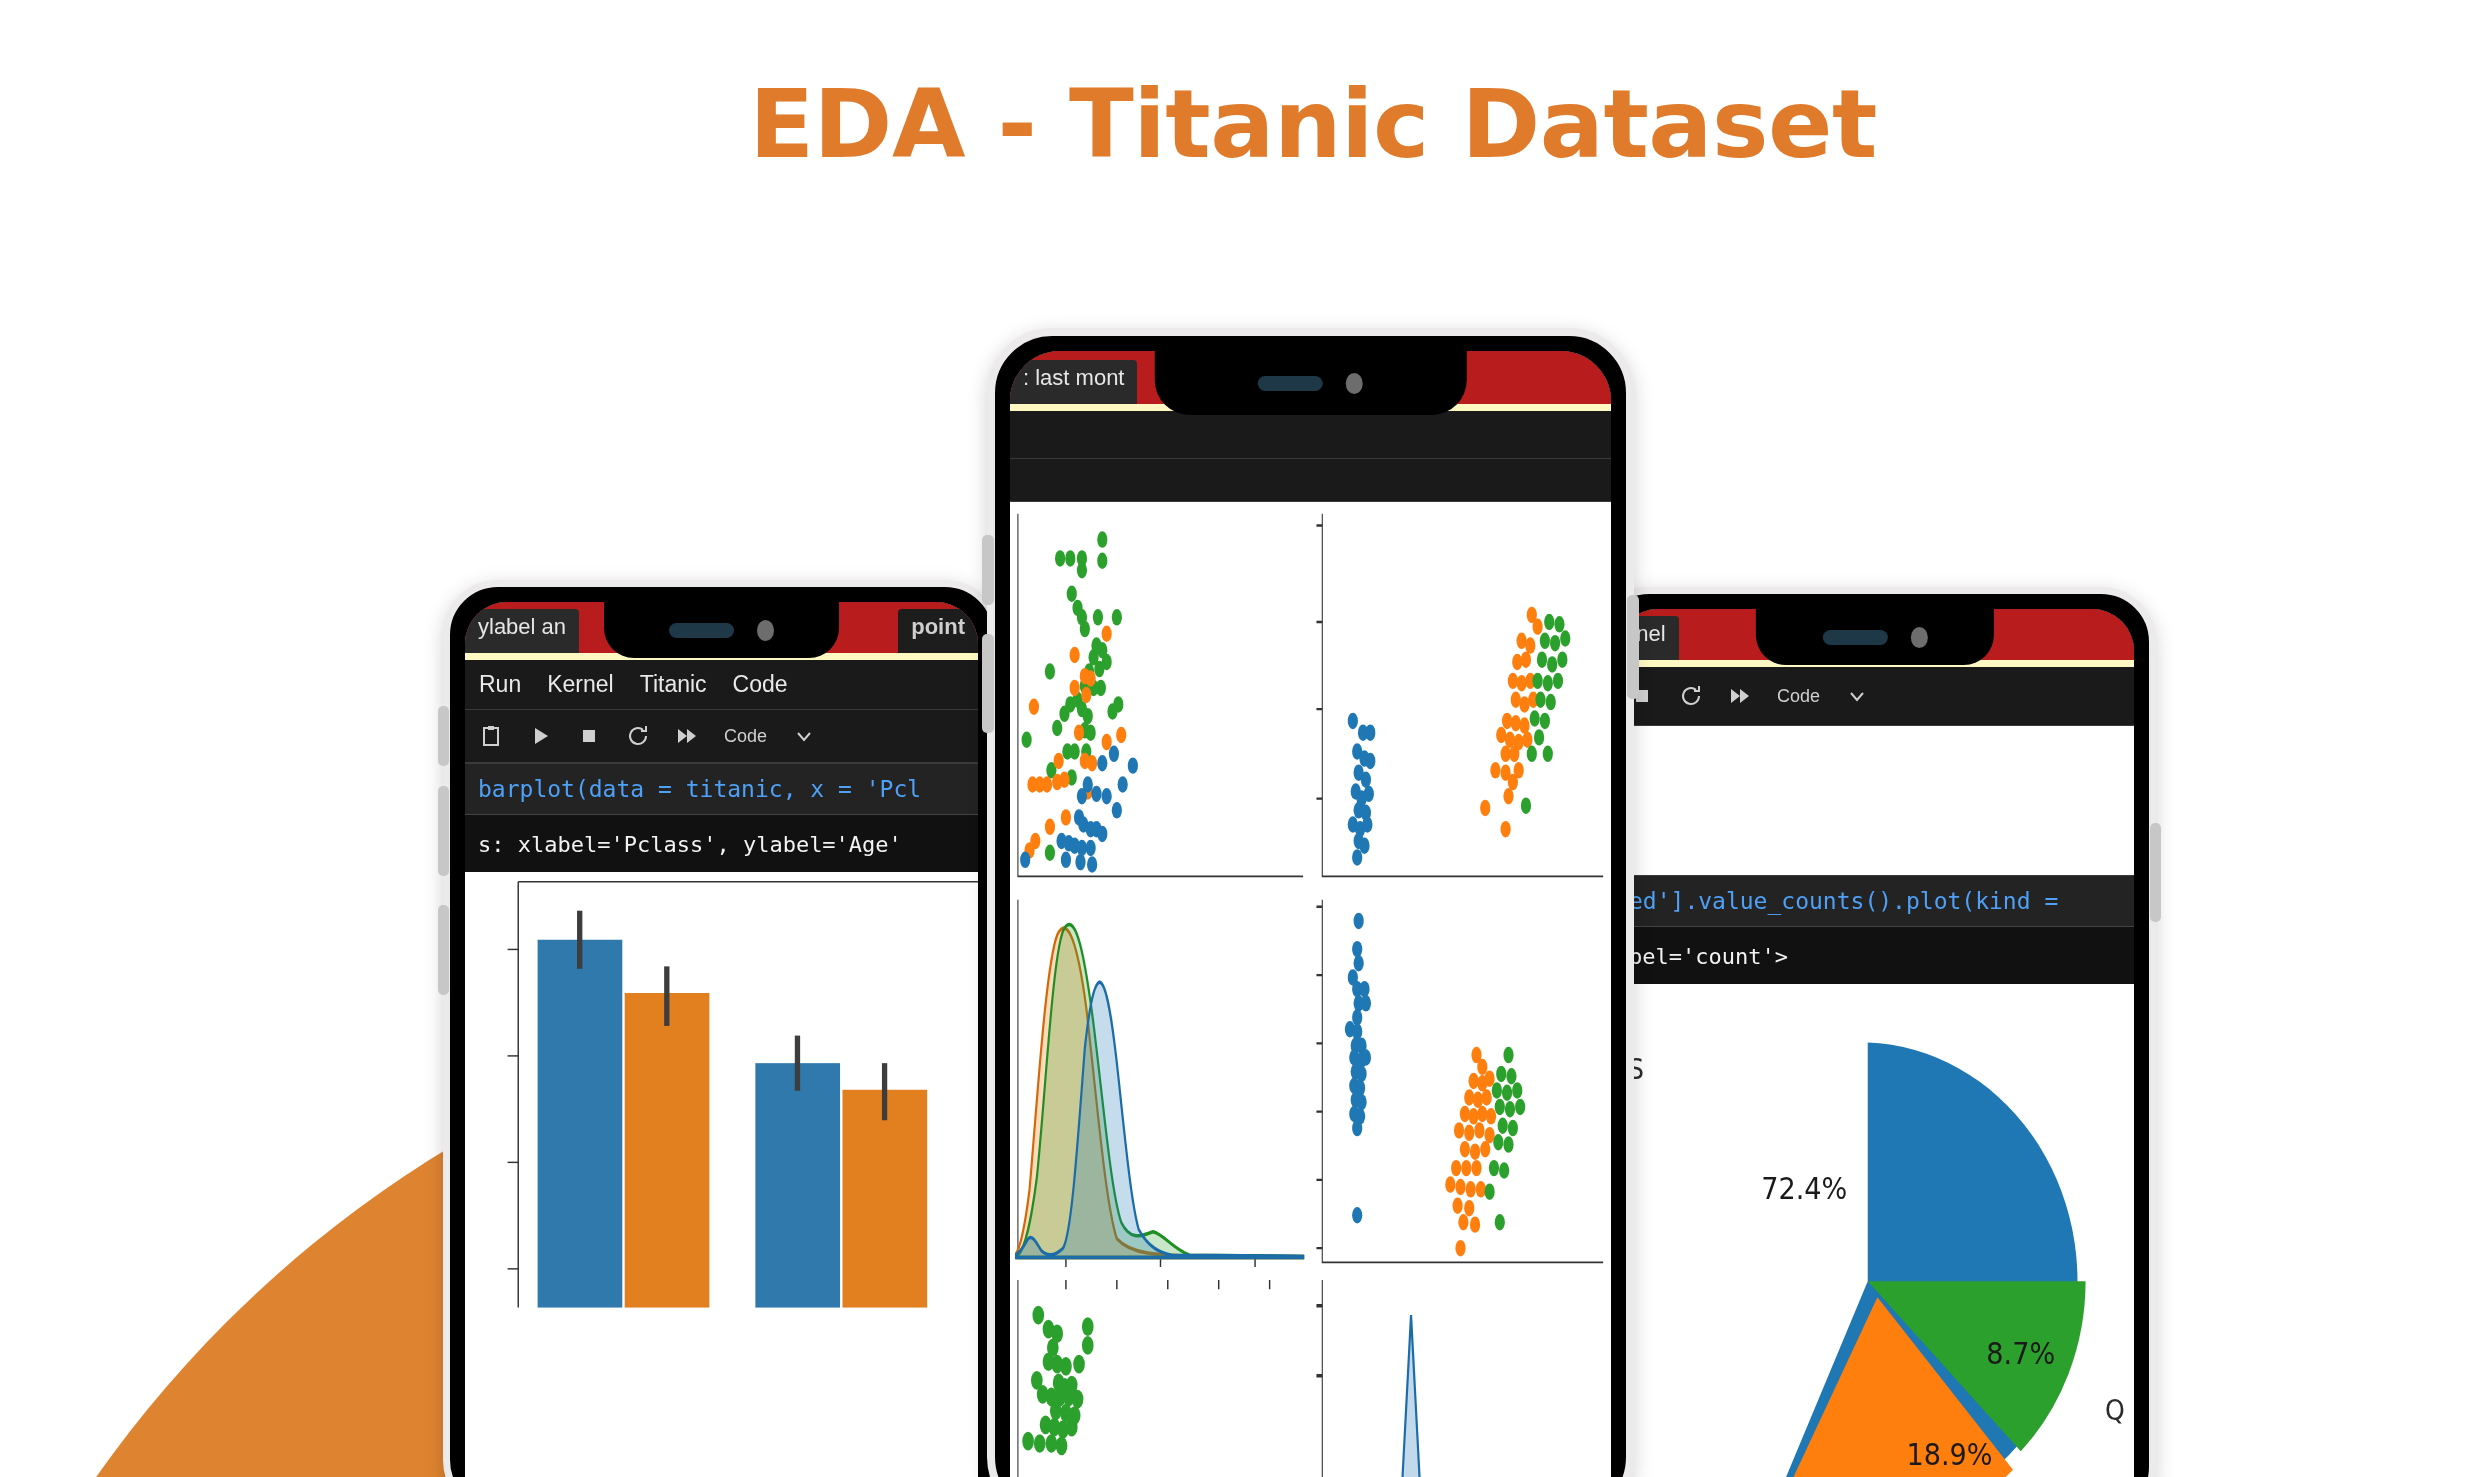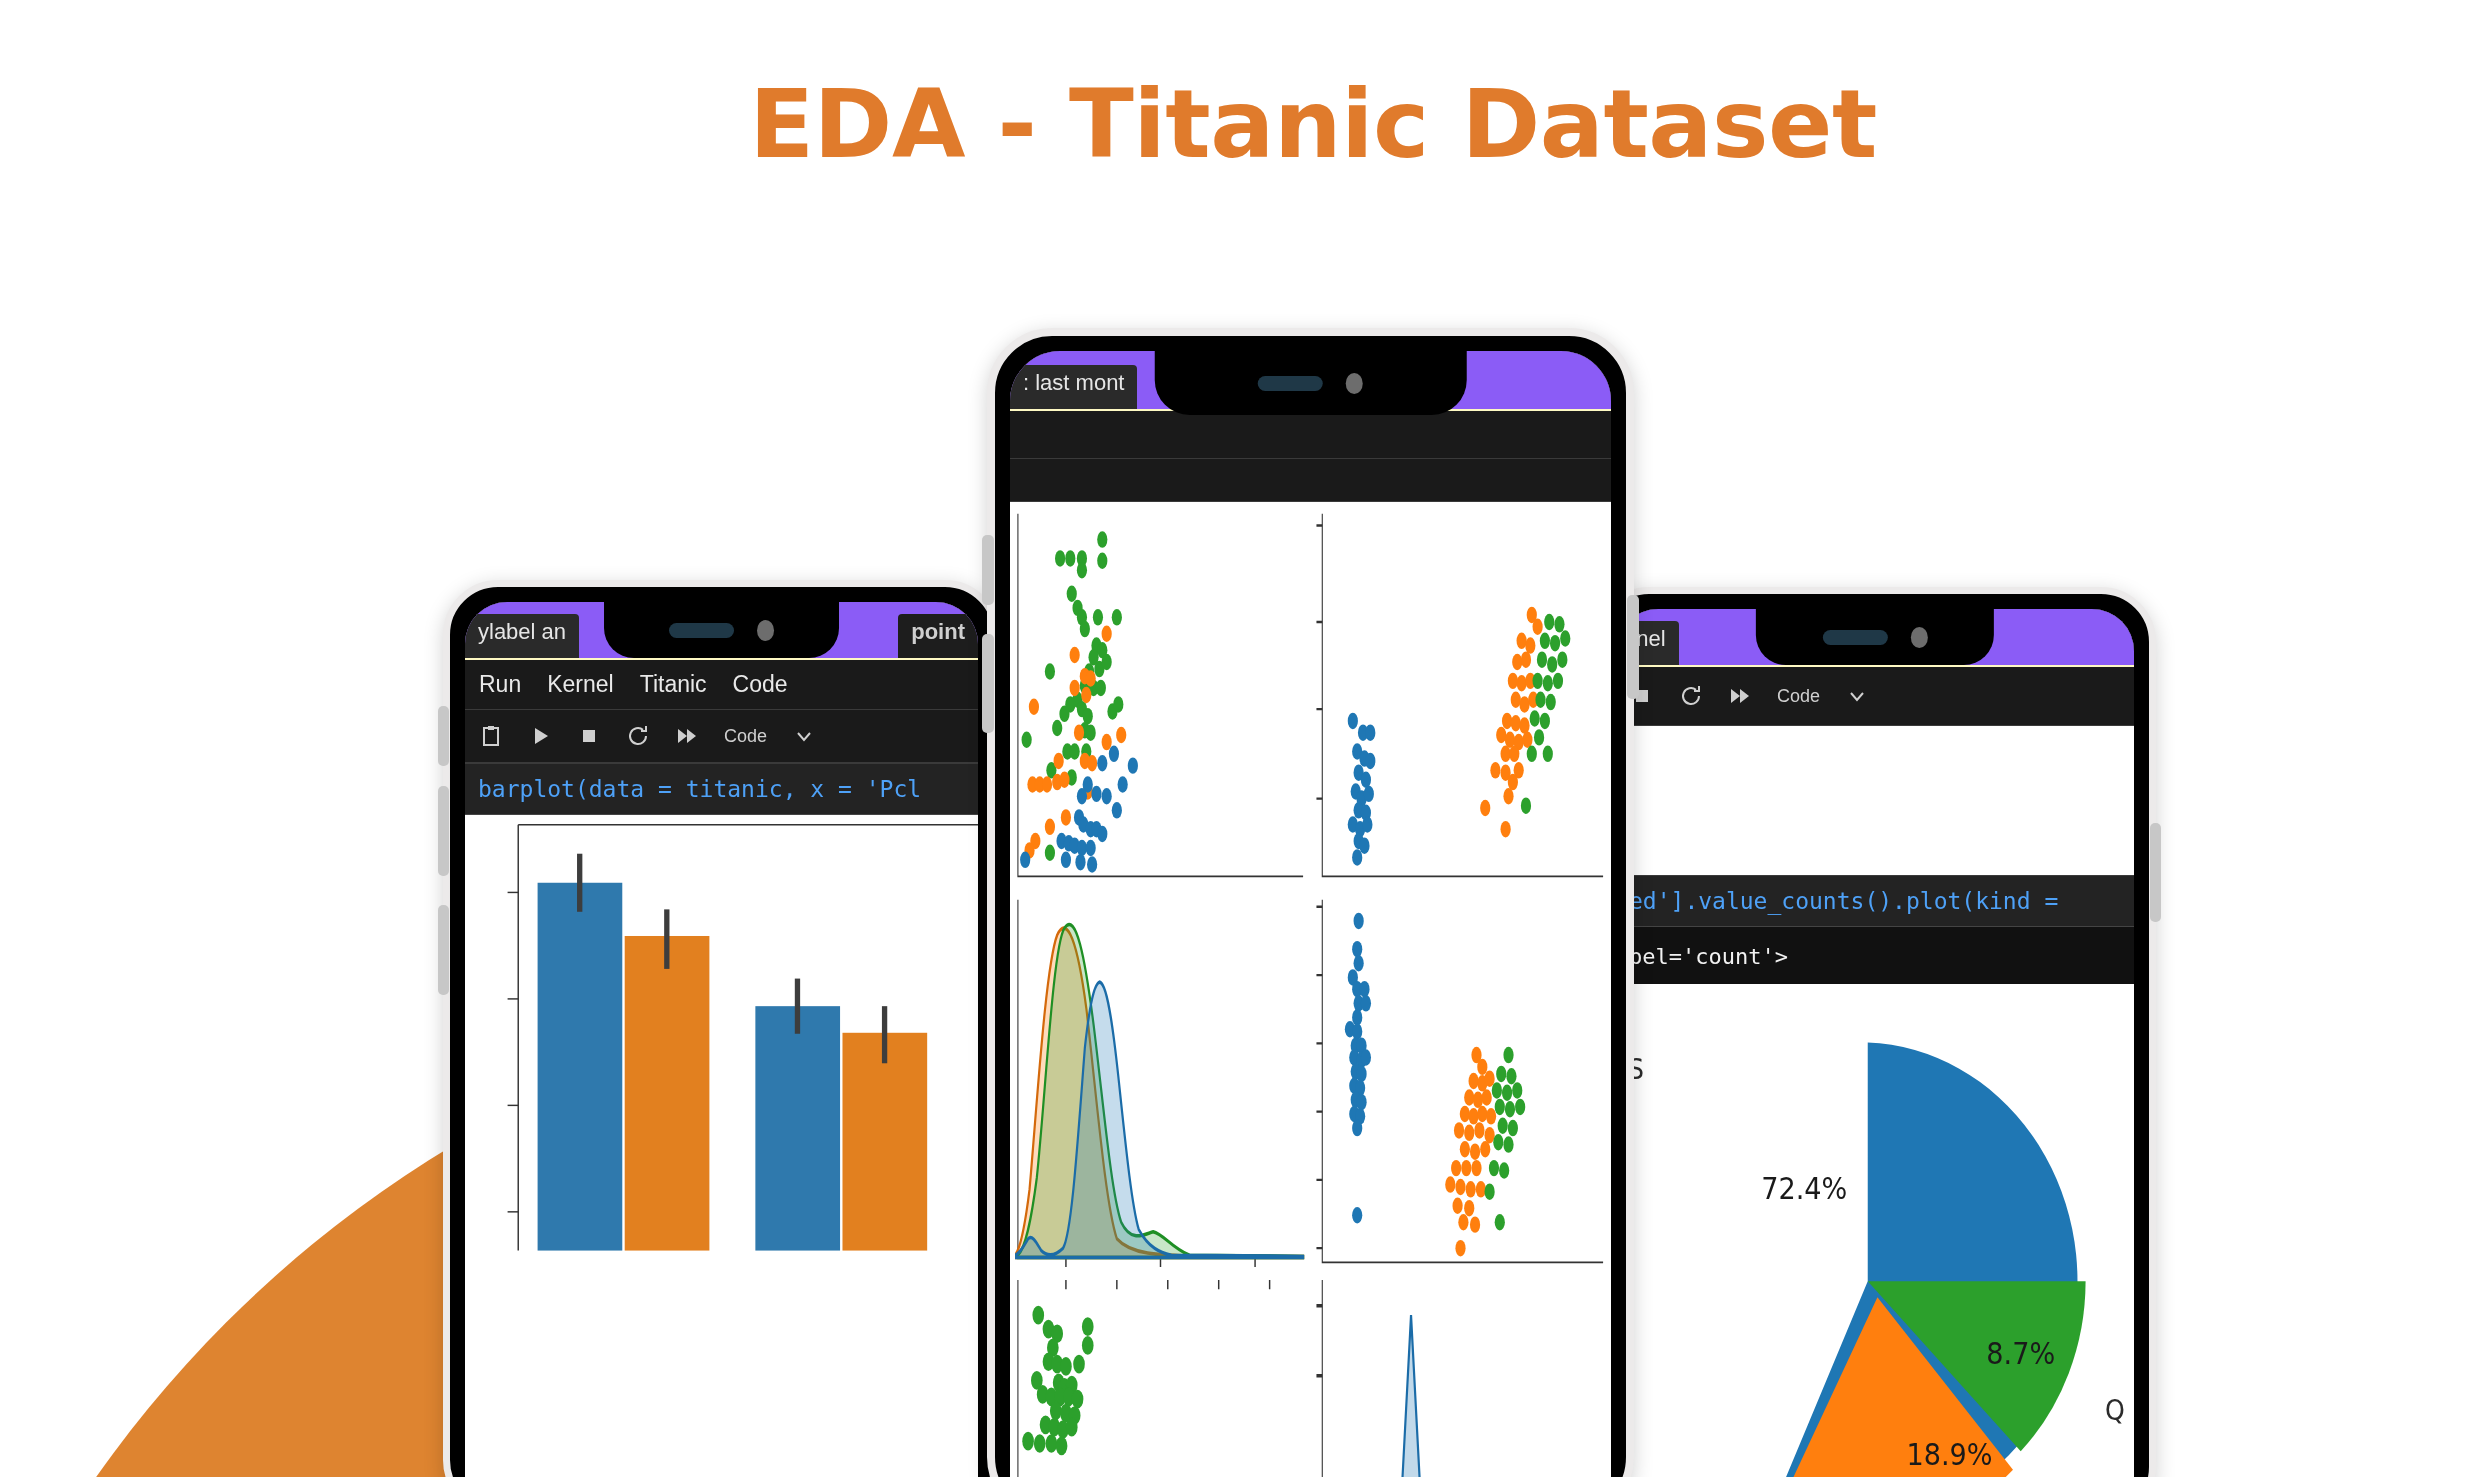--- a/index.html
+++ b/index.html
@@ -74,28 +74,28 @@
   .side-btn{
     position:absolute;
     background:#c7c7c7;
     border-radius:5px;
     z-index:3;
   }
 
   
   .jp{ background:#111111; width:100%; height:100%; position:relative; }
   .jp-tabs{
-    background:#8b5cf6;
+    background:#b91c1c;
     height:58px;
     display:flex;
     align-items:flex-end;
     color:#e6e6e6;
     font-size:22px;
     white-space:nowrap;
-    border-bottom:2px solid #fef9c3;
+    border-bottom:7px solid #fef9c3;
   }
   .jp-tab{
     background:#2a2a2a;
     padding:5px 13px 13px 13px;
     border-radius:4px 4px 0 0;
   }
   .jp-tab.inactive{ background:#1d1d1d; color:#cfcfcf;font-weight:bold; }
   .jp-menu{
     height:50px;
     display:flex;
@@ -261,20 +261,21 @@
           <svg viewBox="0 0 24 24">
               <polyline points="6,9 12,16 18,9" fill="none" stroke="#cfcfcf" stroke-width="2"></polyline>
             </svg>
         </span>
       </div>
 
       <div class="jp-code">
         <span class="kw-fn">barplot(data = titanic, x = 'Pcl</span>
       </div>
 
+      <div class="jp-out">s: xlabel='Pclass', ylabel='Age'</div>
 
       <div class="plot-area">
         <svg viewBox="0 0 1060 900" preserveAspectRatio="none">
 
           <path class="axisline" d="M110 20 L110 900"></path>
           <path class="axisline" d="M110 20 L1060 20"></path>
 
           <path class="axisline" d="M110 160 L88 160"></path>
           <path class="axisline" d="M110 380 L88 380"></path>
           <path class="axisline" d="M110 600 L88 600"></path>

